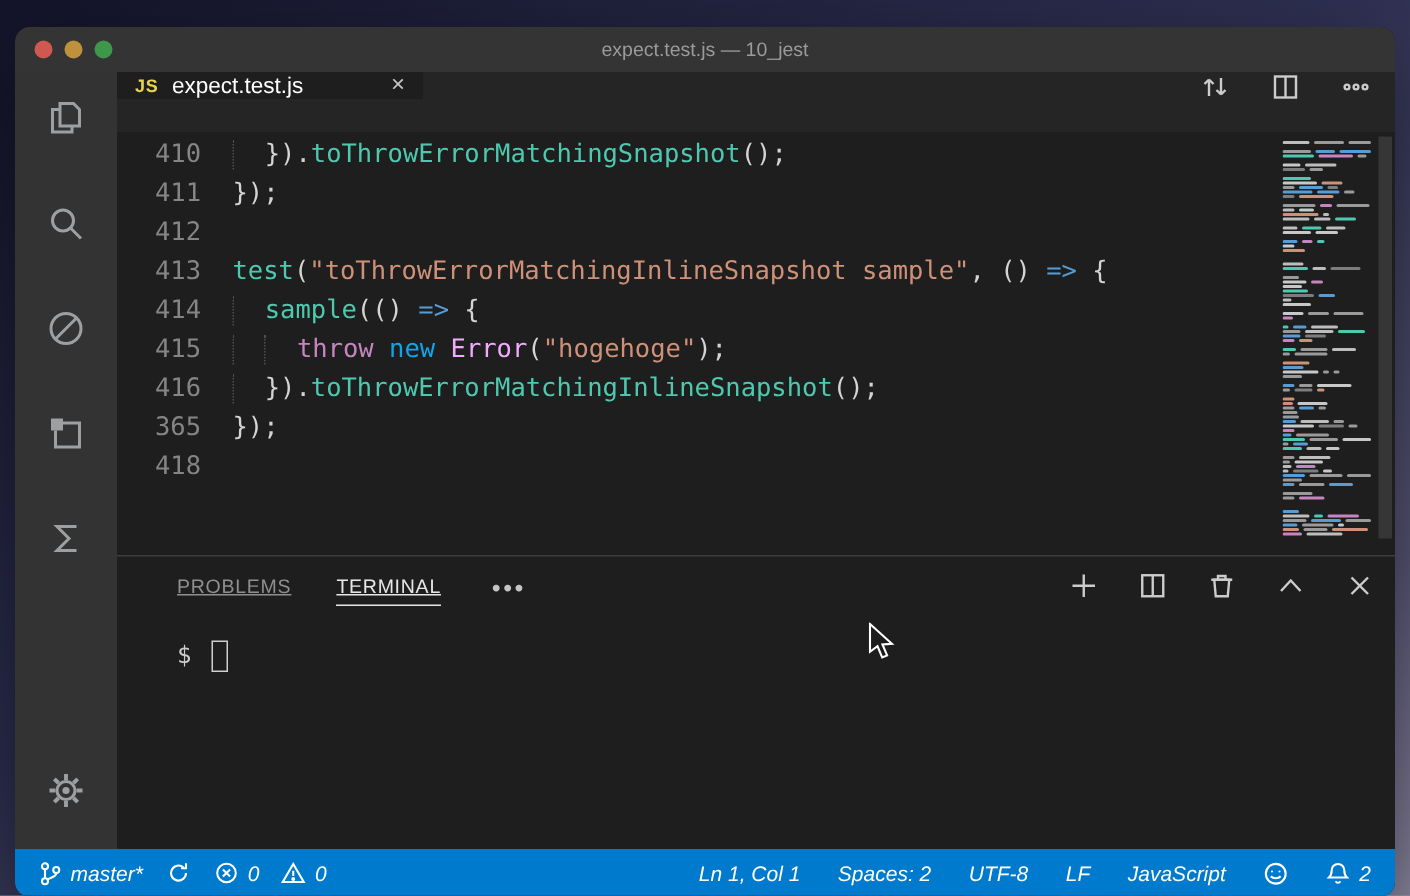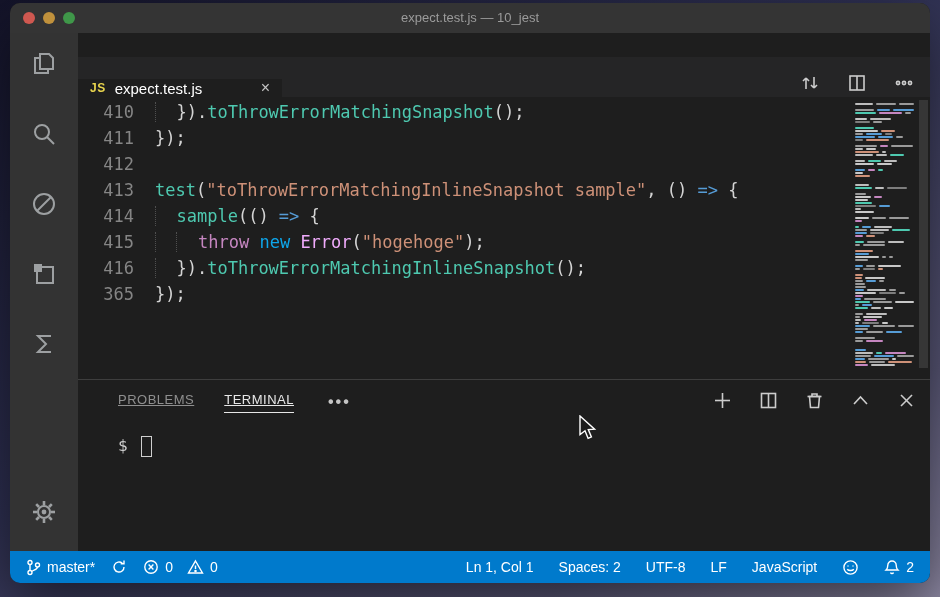--- a/index.html
+++ b/index.html
@@ -3,21 +3,21 @@
 <meta charset="utf-8">
 <style>
   * { box-sizing: border-box; margin: 0; padding: 0; }
   html,body { width: 940px; height: 597px; overflow: hidden; }
   body {
     font-family: "Liberation Sans", sans-serif;
     background: linear-gradient(150deg, #14142a 0%, #2e3052 45%, #5a5878 80%, #8f8aa5 100%);
     position: relative;
   }
   .window {
-    position: absolute; left: 10px; top: 3px; width: 920px; height: 580px;
+    position: absolute; left: 10px; top: 18px; width: 920px; height: 580px;
     border-radius: 10px; overflow: hidden; background: #1e1e1e;
     box-shadow: 0 22px 60px rgba(0,0,0,.55);
     display: flex; flex-direction: column;
   }
   
   .titlebar { height: 30px; background: #343434; position: relative; flex: 0 0 auto; }
   .lights { position: absolute; left: 13px; top: 9px; display: flex; gap: 8px; }
   .light { width: 12px; height: 12px; border-radius: 50%; display: inline-block; }
   .light.red    { background: #cf5850; }
   .light.yellow { background: #c0913c; }
@@ -26,21 +26,21 @@
     color: #9b9b9b; font-size: 13px; }
   
   .main { flex: 1 1 auto; display: flex; min-height: 0; }
   .activitybar { width: 68px; background: #333333; display: flex; flex-direction: column;
     align-items: center; padding-top: 16px; gap: 40px; flex: 0 0 auto; }
   .act-item { width: 30px; height: 30px; display: flex; align-items: center; justify-content: center; cursor: pointer; }
   .act-item svg { stroke: #9da0a2; fill: none; stroke-width: 2; }
   .act-gear { margin-top: auto; margin-bottom: 24px; }
   
   .editorcol { flex: 1 1 auto; display: flex; flex-direction: column; min-width: 0; }
-  .tabbar { height: 40px; background: #252526; display: flex; align-items: flex-end; flex: 0 0 auto; margin-top: 24px; }
+  .tabbar { height: 40px; background: #252526; display: flex; align-items: flex-start; flex: 0 0 auto; }
   .tab { width: 204px; background: #1e1e1e; display: flex; align-items: center;
     padding: 0 12px; gap: 9px; }
   .js-badge { color: #e8d44d; font-weight: bold; font-size: 12px; letter-spacing: .5px; }
   .tab-title { color: #ffffff; font-size: 15px; }
   .tab-close { color: #c5c5c5; font-size: 16px; margin-left: auto; cursor: pointer; }
   .tab-actions { margin-left: auto; display: flex; align-items: center; gap: 27px; padding-right: 16px; }
   .tab-actions svg { stroke: #cccccc; fill: none; stroke-width: 1.6; cursor: pointer; }
   
   .editorbody { height: 282px; display: flex; position: relative; flex: 0 0 auto; background: #1e1e1e; }
   .codearea { flex: 1 1 auto; padding-top: 2px; overflow: hidden;
@@ -77,21 +77,21 @@
   .spin .up { border-bottom: 5px solid #bdbdbd; }
   .spin .dn { border-top: 5px solid #bdbdbd; }
   .panel-actions { margin-left: auto; display: flex; align-items: center; gap: 27px; }
   .panel-actions svg { stroke: #cccccc; fill: none; stroke-width: 1.6; cursor: pointer; }
   .terminal { flex: 1 1 auto; padding: 12px 0 0 40px; font-family: "DejaVu Sans Mono", monospace;
     font-size: 16px; color: #cccccc; display: flex; align-items: flex-start; }
   .cursor-block { width: 11px; height: 21px; border: 1px solid #cfcfcf; margin-left: 13px; display: inline-block; }
   
   .statusbar { height: 32px; background: #007acc; color: #ffffff; display: flex;
     align-items: center; font-size: 14px; padding: 0 16px; gap: 16px; flex: 0 0 auto; }
-  .sb-item { display: flex; align-items: center; gap: 6px; cursor: pointer; white-space: nowrap; }
+  .sb-item { display: flex; align-items: center; gap: 6px; cursor: pointer; white-space: nowrap; font-style: italic; }
   .sb-item svg { stroke: #ffffff; fill: none; stroke-width: 1.4; }
   .sb-right { margin-left: auto; display: flex; align-items: center; gap: 25px; }
   .sb-group { display: flex; align-items: center; gap: 14px; }
   
   .mouse { position: absolute; left: 577px; top: 415px; z-index: 99; pointer-events: none; }
 </style>
 </head>
 <body>
 
 <div class="window">
@@ -190,20 +190,21 @@
         <div class="codearea">
           <div>
               <div class="code-row"><span class="ln">410</span><span class="code"><span class="t-ind">  </span><span class="t-def">}).</span><span class="t-fn">toThrowErrorMatchingSnapshot</span><span class="t-def">();</span></span></div>
               <div class="code-row"><span class="ln">411</span><span class="code"><span class="t-def">});</span></span></div>
               <div class="code-row"><span class="ln">412</span><span class="code"></span></div>
               <div class="code-row"><span class="ln">413</span><span class="code"><span class="t-fn">test</span><span class="t-def">(</span><span class="t-str">"toThrowErrorMatchingInlineSnapshot sample"</span><span class="t-def">, () </span><span class="t-op">=&gt;</span><span class="t-def"> {</span></span></div>
               <div class="code-row"><span class="ln">414</span><span class="code"><span class="t-ind">  </span><span class="t-fn">sample</span><span class="t-def">(() </span><span class="t-op">=&gt;</span><span class="t-def"> {</span></span></div>
               <div class="code-row"><span class="ln">415</span><span class="code"><span class="t-ind">  </span><span class="t-ind">  </span><span class="t-kw">throw</span><span class="t-def"> </span><span class="t-kw2">new</span><span class="t-def"> </span><span class="t-cls">Error</span><span class="t-def">(</span><span class="t-str">"hogehoge"</span><span class="t-def">);</span></span></div>
               <div class="code-row"><span class="ln">416</span><span class="code"><span class="t-ind">  </span><span class="t-def">}).</span><span class="t-fn">toThrowErrorMatchingInlineSnapshot</span><span class="t-def">();</span></span></div>
               <div class="code-row"><span class="ln">365</span><span class="code"><span class="t-def">});</span></span></div>
+              <div class="code-row"><span class="ln">418</span><span class="code"></span></div>
             </div>
         </div>
         <div class="minimap">
             <div class="mm-row">
               <span style="width: 20.4574px; margin-right: 3px; background: rgb(189, 189, 189);"></span>
               <span style="width: 22.5195px; margin-right: 3px; background: rgb(154, 154, 154);"></span>
               <span style="width: 16.2316px; margin-right: 3px; background: rgb(154, 154, 154);"></span>
             </div>
             <div class="mm-row"></div>
             <div class="mm-row">

